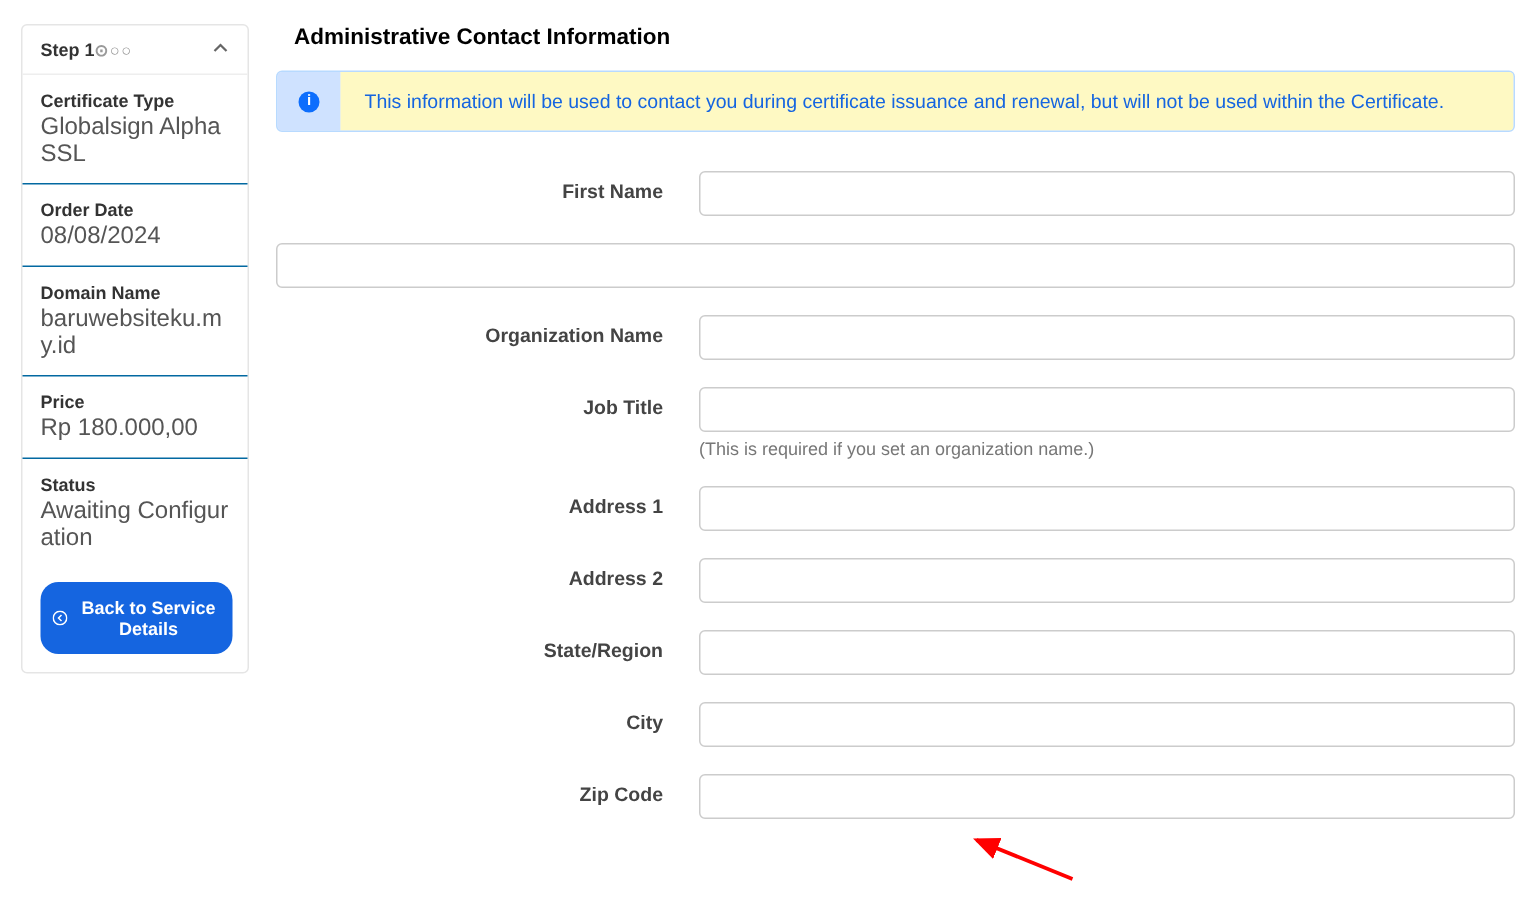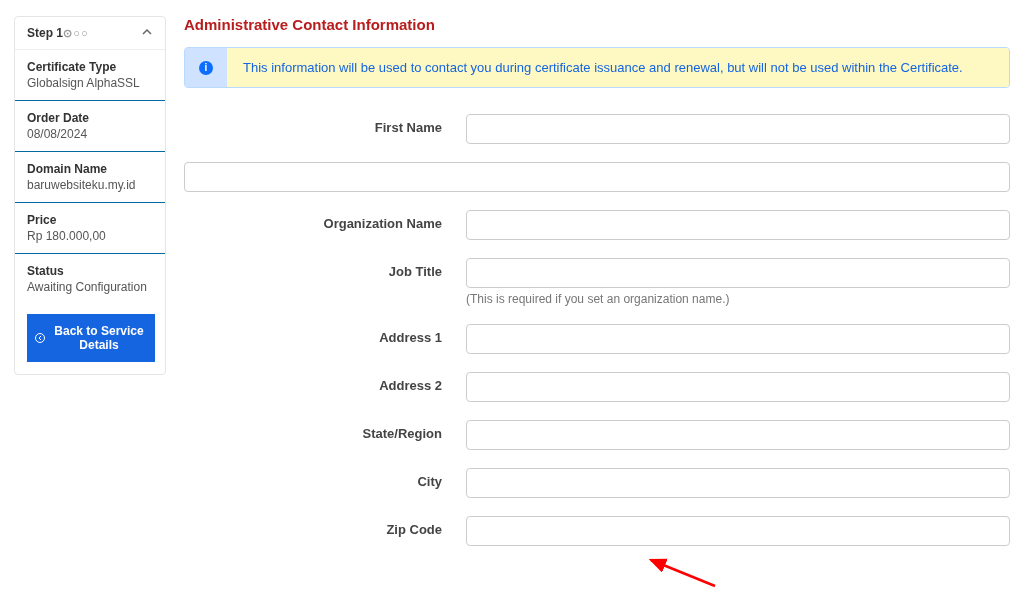--- a/index.html
+++ b/index.html
@@ -57,35 +57,35 @@
     .summary-row:last-of-type {
       border-bottom: none;
     }
     .summary-label {
       font-size: 12px;
       font-weight: 600;
       color: #333;
       margin-bottom: 2px;
     }
     .summary-value {
-      font-size: 12px;
+      font-size: 16px;
       color: #555;
       word-break: break-all;
     }
     .back-btn {
       display: flex;
       align-items: center;
       justify-content: center;
       gap: 6px;
       margin: 10px 8px 10px 24px;
       margin-top: 10px;
       background: #1565e0;
       color: #fff;
       border: none;
-      border-radius: 0;
+      border-radius: 12px;
       padding: 10px 8px;
       font-size: 12px;
       font-weight: 600;
       cursor: pointer;
       text-align: center;
       width: 128px;
       margin-left: 12px;
       margin-bottom: 12px;
     }
     .back-btn .icon {
@@ -95,22 +95,23 @@
       align-items: center;
       justify-content: center;
     }
     
     .main {
       flex: 1;
     }
     .section-title {
       font-size: 15px;
       font-weight: 700;
-      color: #b91c1c;
+      color: #000000;
       margin-bottom: 14px;
+      margin-left: 12px;
     }
     .info-banner {
       border: 1px solid #b8daff;
       background: #e7f1ff;
       border-radius: 4px;
       display: flex;
       align-items: stretch;
       margin-bottom: 26px;
       overflow: hidden;
     }

